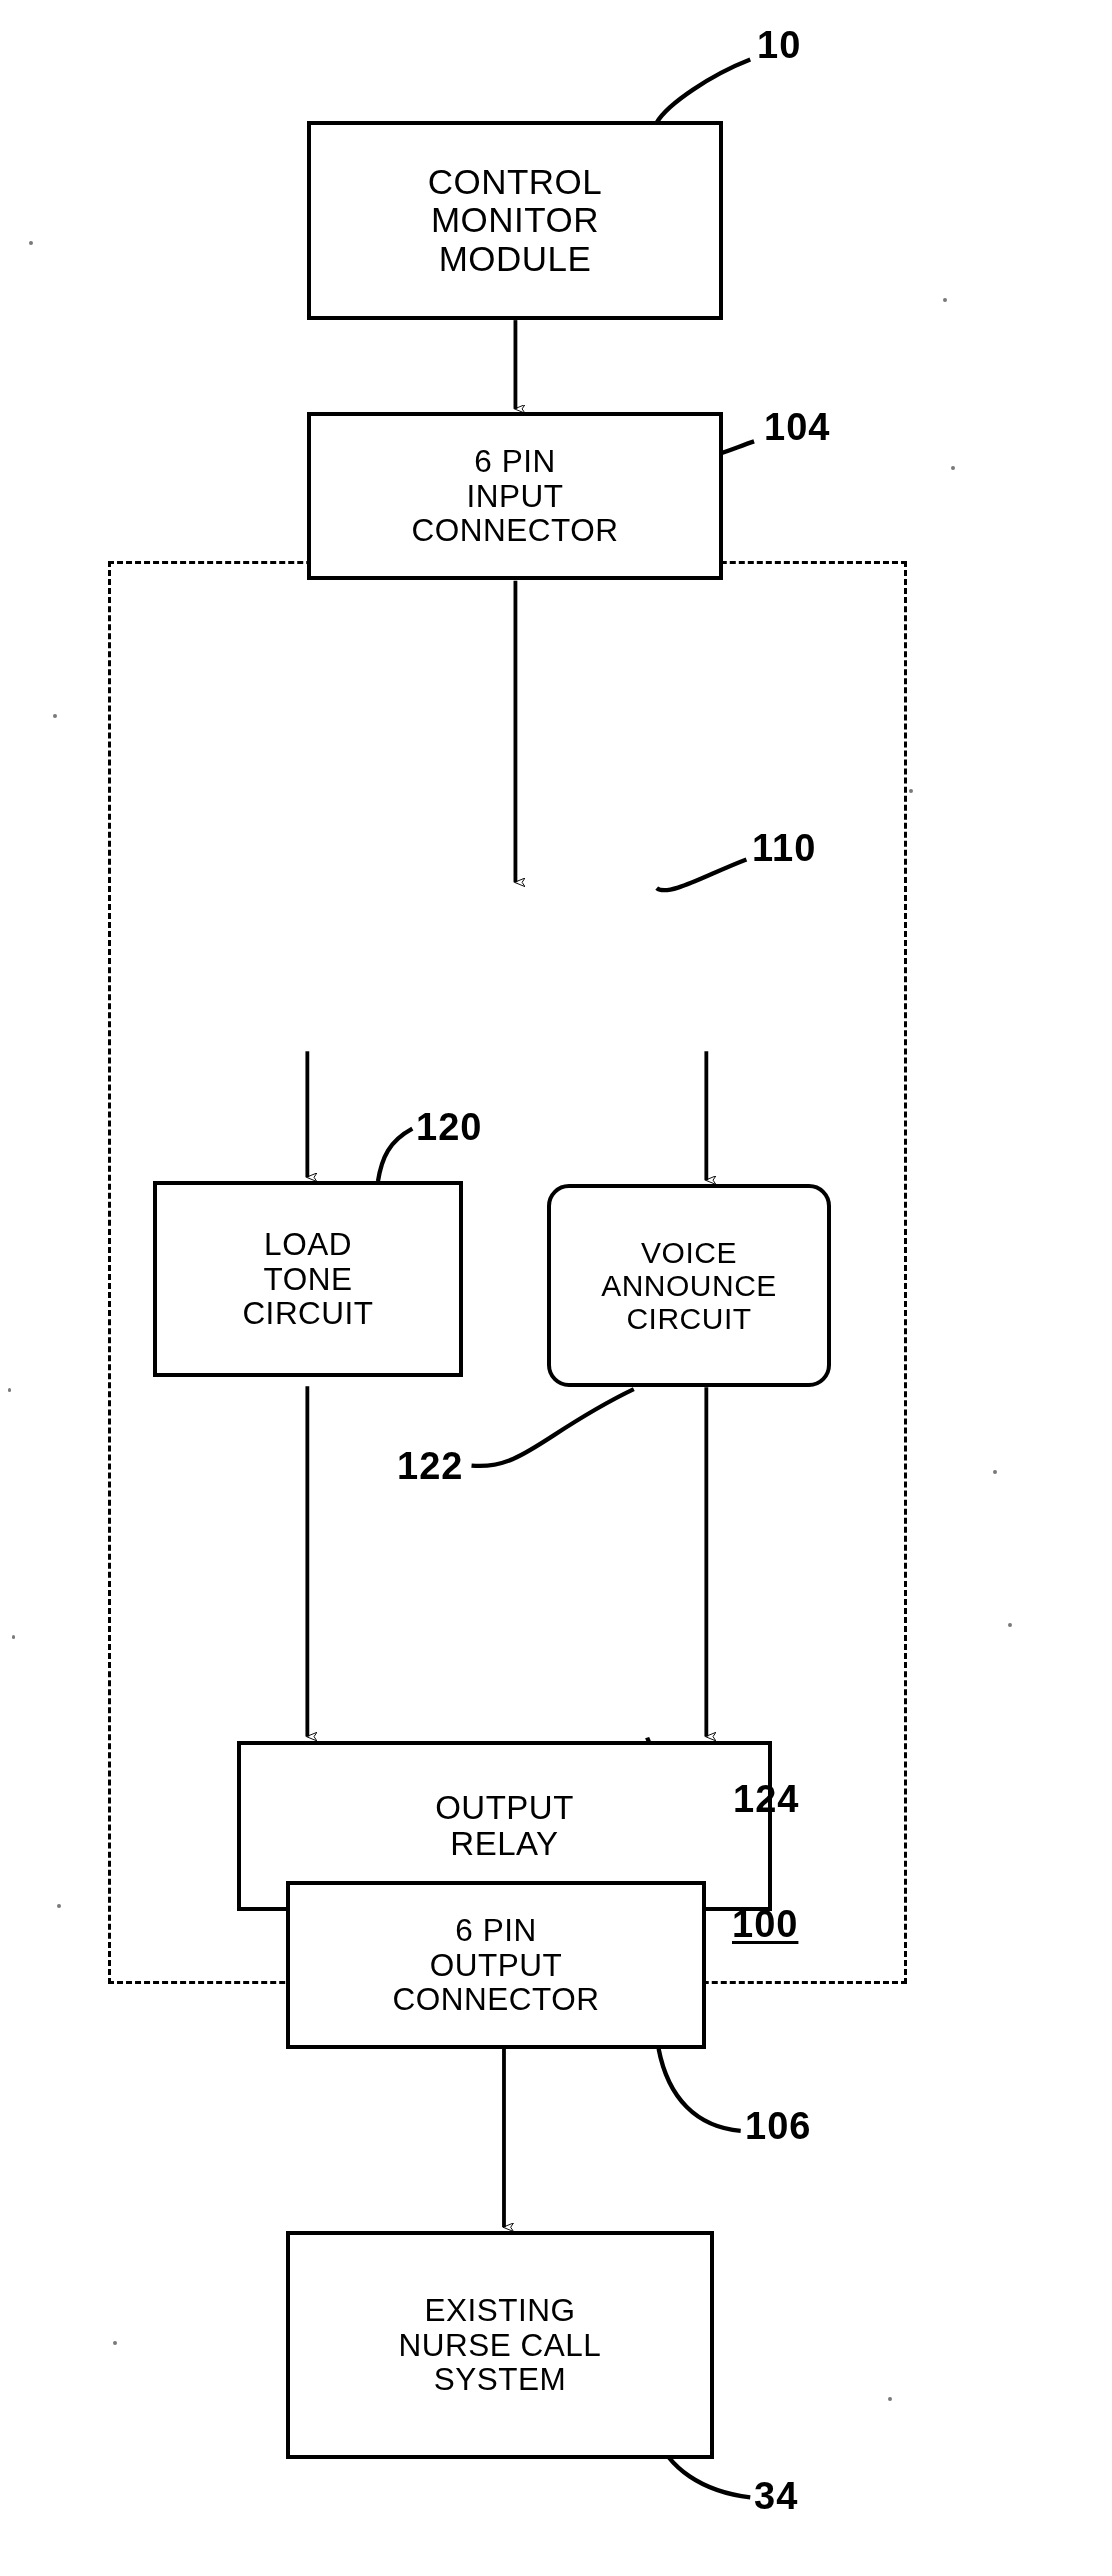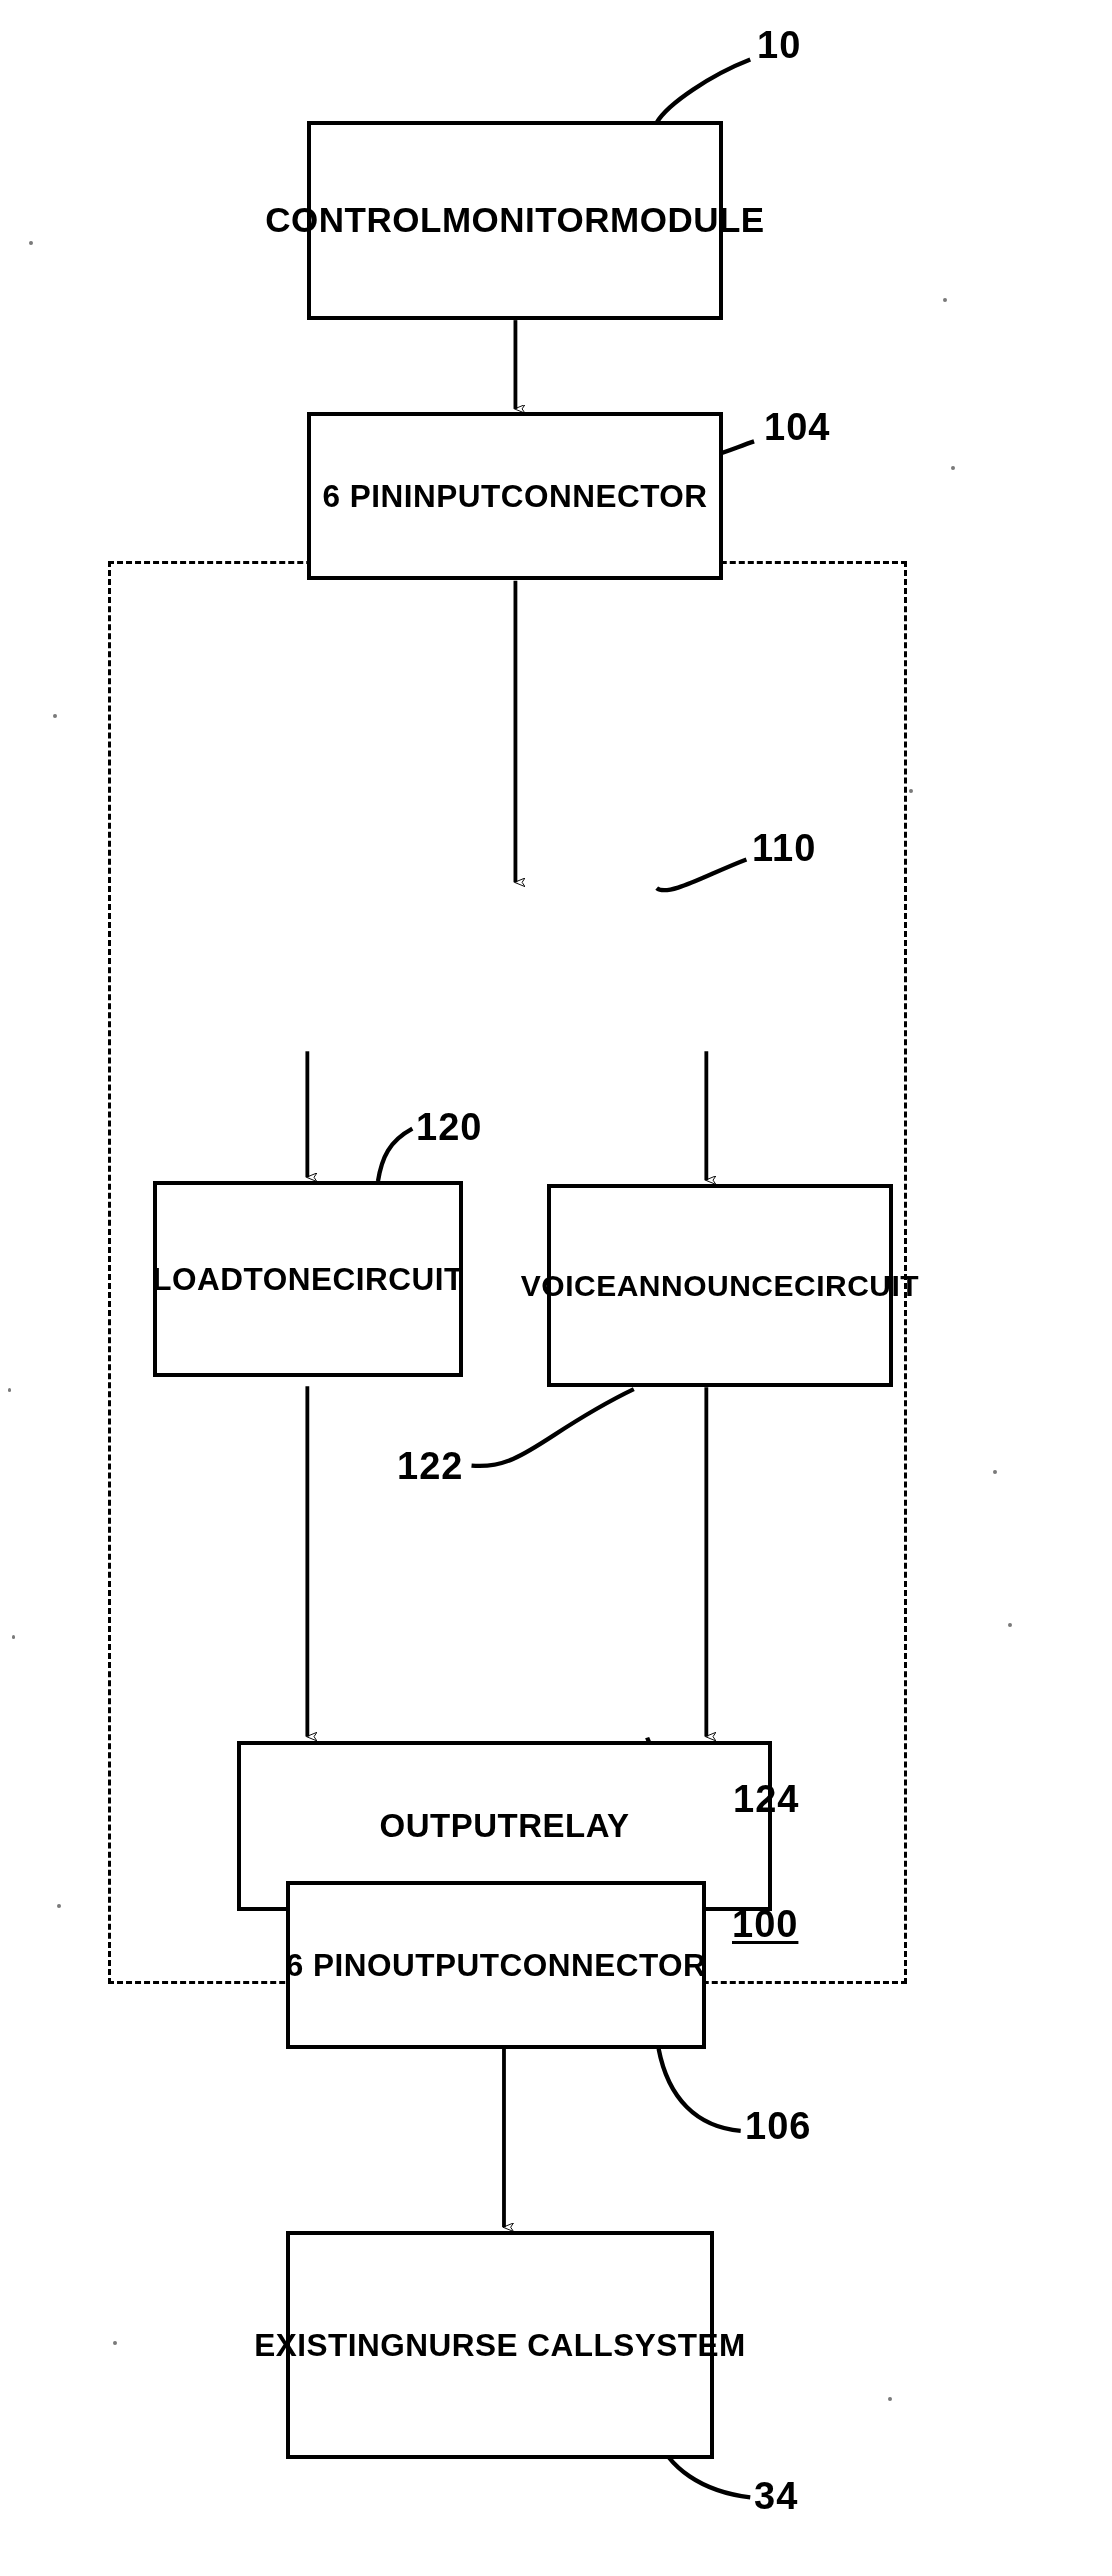--- a/index.html
+++ b/index.html
@@ -16,26 +16,26 @@
     overflow: hidden;
     font-family: "Liberation Sans", sans-serif;
   }
   
   .node {
     position: absolute;
     box-sizing: border-box;
     border: 4.8px solid #000000;
     background: #ffffff;
     display: flex;
-    flex-direction: row;
+    flex-direction: column;
     align-items: center;
     justify-content: center;
     text-align: right;
     color: #000000;
-    font-weight: 700;
+    font-weight: 400;
     letter-spacing: 0.5px;
     line-height: 1.10;
   }
   .node .line {
     display: block;
     white-space: nowrap;
   }
   
   .enclosure {
     position: absolute;
@@ -137,21 +137,21 @@
     <span class="line">CONNECTOR</span>
   </div>
 
 
   <div class="node" id="block-3" style="left: 153px; top: 1181px; width: 310px; height: 196px; font-size: 31.5px;">
     <span class="line">LOAD</span>
     <span class="line">TONE</span>
     <span class="line">CIRCUIT</span>
   </div>
 
-  <div class="node" id="block-4" style="left: 547px; top: 1184px; width: 346px; height: 203px; font-size: 30px;">
+  <div class="node" id="block-4" style="left: 547px; top: 1184px; width: 284px; height: 203px; font-size: 30px; border-radius: 22px;">
     <span class="line">VOICE</span>
     <span class="line">ANNOUNCE</span>
     <span class="line">CIRCUIT</span>
   </div>
 
   <div class="node" id="block-5" style="left: 237px; top: 1741px; width: 535px; height: 170px; font-size: 33px;">
     <span class="line">OUTPUT</span>
     <span class="line">RELAY</span>
   </div>
 

